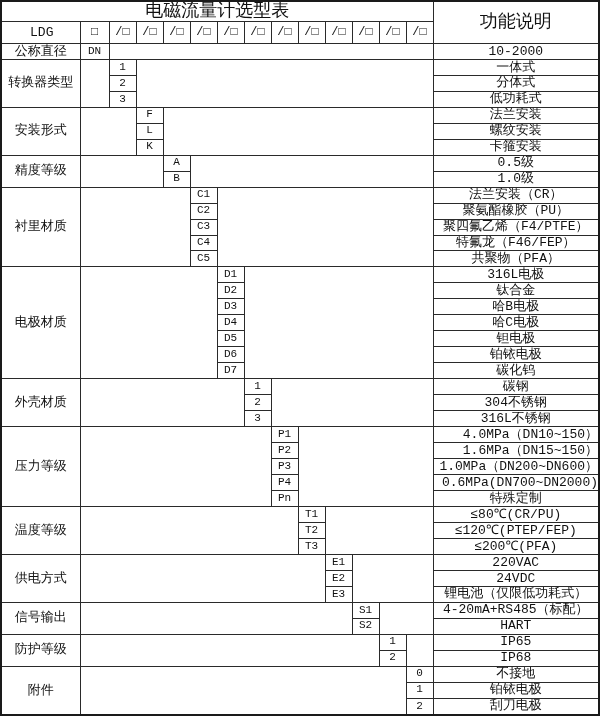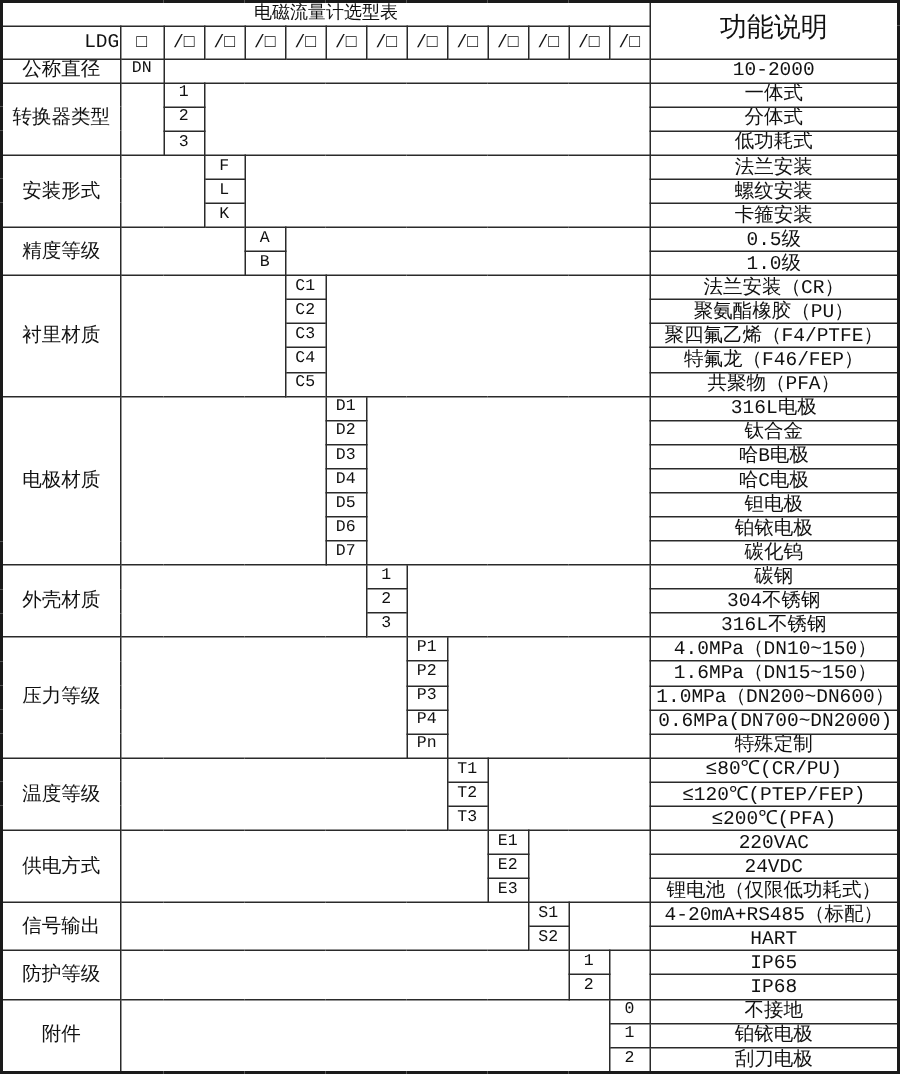--- a/index.html
+++ b/index.html
@@ -1,26 +1,26 @@
 <!DOCTYPE html>
 <html><head>
 <meta charset="utf-8">
 <style>
   html,body{margin:0;padding:0;background:#fff;}
   body{font-family:"Liberation Mono","DejaVu Sans Mono","Liberation Sans",sans-serif;color:#111;}
   table.sel{width:600px;height:716px;border-collapse:collapse;table-layout:fixed;border:2px solid #1a1a1a;}
   td{border:1px solid #2a2a2a;padding:0;text-align:center;vertical-align:middle;
      font-size:13px;line-height:1.05;overflow:hidden;white-space:nowrap;}
-  td.title{font-size:12px;}
+  td.title{font-size:18px;}
   td.fn{font-size:18px;}
   td.lbl{font-size:13px;text-align:center;}
   td.code{font-size:11px;}
   td.desc{font-size:13px;}
-  td.desc.left{text-align:center;padding-left:2px;}
-  td.ldg{text-align:right;padding-left:2px;}
+  td.desc.left{text-align:right;padding-left:2px;}
+  td.ldg{text-align:center;padding-left:2px;}
   td.slot,td.box{font-size:12px;}
   tr.title-row{height:16px;}
   tr.ldg-row{height:22px;}
 </style>
 </head>
 <body>
 
 <table class="sel">
   <colgroup>
     <col style="width:79px">

